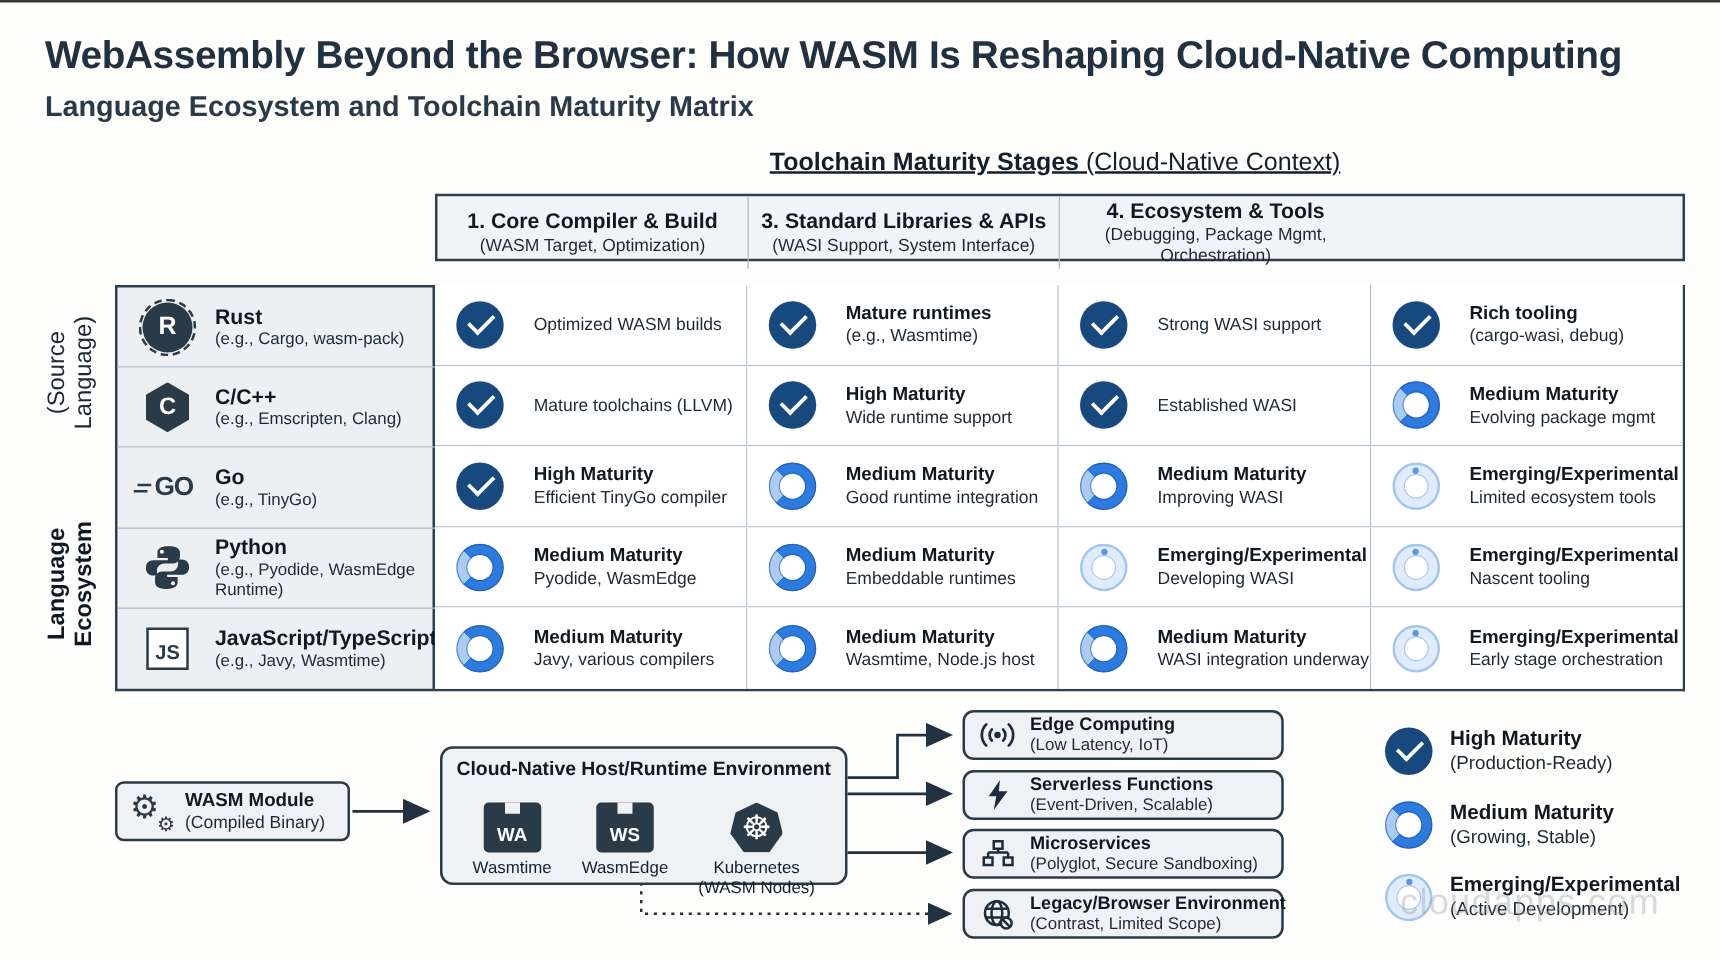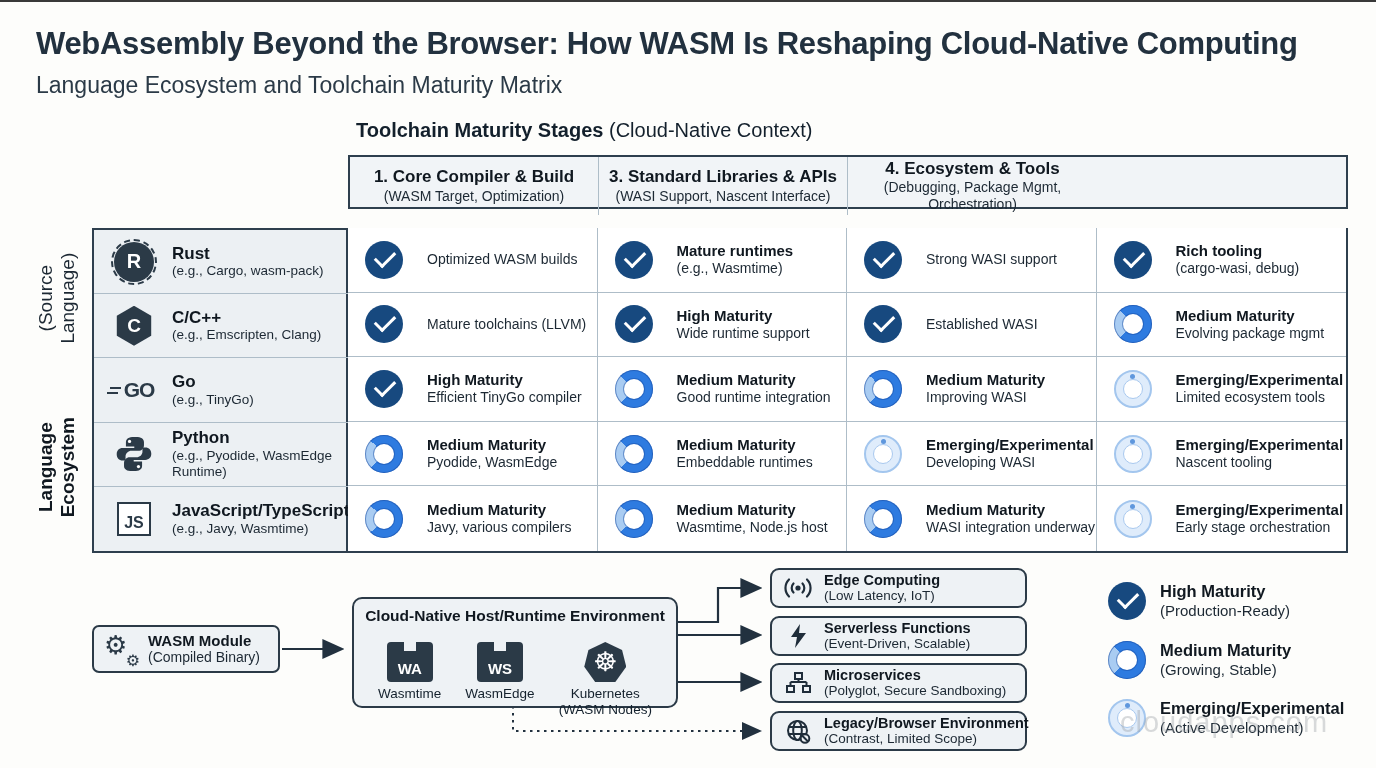--- a/index.html
+++ b/index.html
@@ -2,23 +2,23 @@
 <html><head>
 <meta charset="utf-8">
 <style>
   * { box-sizing: border-box; margin: 0; padding: 0; }
   html,body { width:1376px; height:768px; overflow:hidden; }
   body { font-family:"Liberation Sans", sans-serif; background:#fdfdfb; color:#1c2833; position:relative; }
   .abs { position:absolute; }
   #topline { left:0; top:0; width:1376px; height:2px; background:#161616; opacity:.85; }
 
   #title { left:36px; top:26px; font-size:31px; font-weight:700; color:#22313f; letter-spacing:-.3px; }
-  #subtitle { left:36px; top:72px; font-size:23px; font-weight:400; color:#2b3a47; }
-
-  #stages-title { left:356px; top:119px; width:1000px; text-align:left; font-size:20px; color:#13202c; }
+  #subtitle { left:36px; top:72px; font-size:23px; font-weight:700; color:#2b3a47; }
+
+  #stages-title { left:344px; top:119px; width:1000px; text-align:center; font-size:20px; color:#13202c;text-decoration:underline; }
   #stages-title b { font-weight:700; }
 
   
   #header-strip { left:348px; top:155px; width:1000px; height:54px; border:2.5px solid #2e3f4e;
                   background:#f1f4f7; display:grid; grid-template-columns:repeat(4,1fr); z-index:2; }
   .hcell { display:flex; flex-direction:column; justify-content:center; align-items:center; text-align:center;
            border-right:1.5px solid #aebdc8; padding:2px 6px; }
   .hcell:last-child { border-right:none; }
   .ht { font-size:17px; font-weight:700; color:#101820; line-height:1.2; }
   .hs { font-size:14px; color:#1c2833; line-height:1.2; }
@@ -120,21 +120,21 @@
 
 <div id="stages-title" class="abs"><b>Toolchain Maturity Stages</b><span> (Cloud-Native Context)</span></div>
 
 <div id="header-strip" class="abs">
   <div class="hcell">
     <div class="ht">1. Core Compiler &amp; Build</div>
     <div class="hs">(WASM Target, Optimization)</div>
   </div>
   <div class="hcell">
     <div class="ht">3. Standard Libraries &amp; APIs</div>
-    <div class="hs">(WASI Support, Nascent Interface)</div>
+    <div class="hs">(WASI Support, System Interface)</div>
   </div>
   <div class="hcell">
     <div class="ht">4. Ecosystem &amp; Tools</div>
     <div class="hs">(Debugging, Package Mgmt, Orchestration)</div>
   </div>
 </div>
 
 <div id="label-col" class="abs">
   <div class="lrow">
     <span class="licon-wrap">

